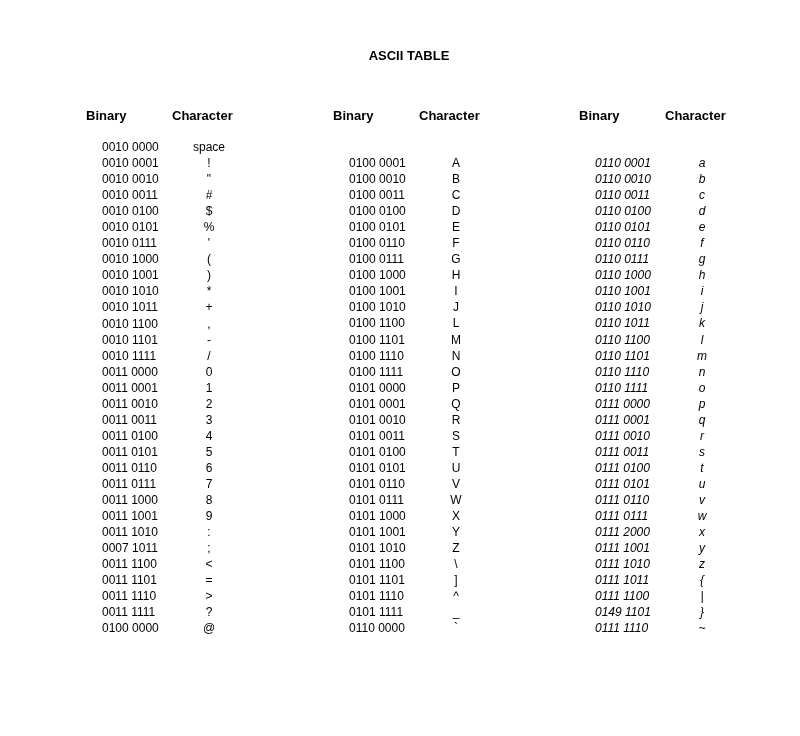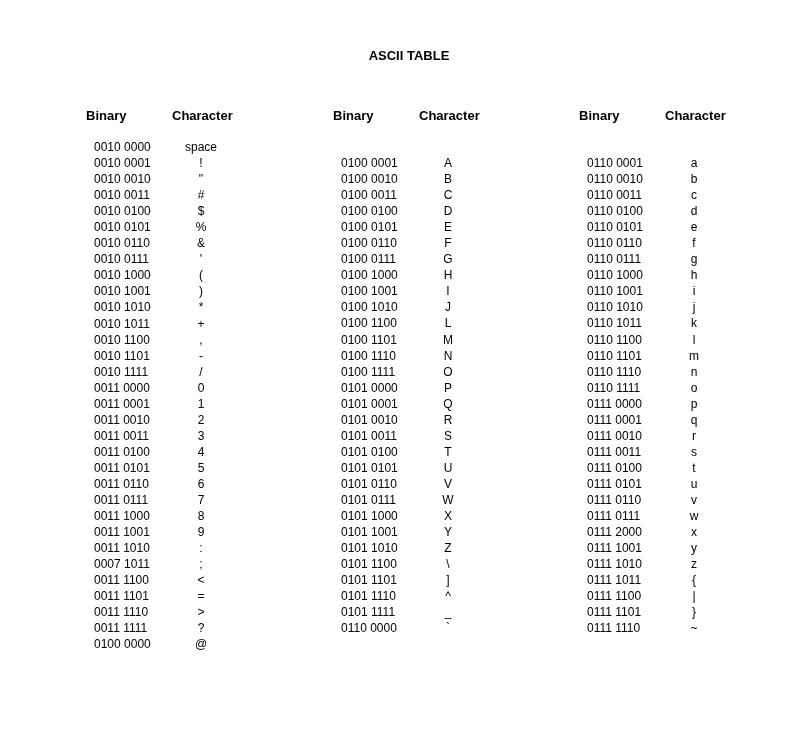--- a/index.html
+++ b/index.html
@@ -10,29 +10,29 @@
     .title {
       position: absolute; top: 48px; left: 0; width: 818px;
       text-align: center; font-weight: bold; font-size: 13px;
     }
     .col {
       position: absolute; top: 108px; width: 200px;
     }
     .hdr { height: 16px; font-weight: bold; font-size: 13px; position: relative; }
     .hdr .b { position: absolute; left: 0; }
     .hdr .c { position: absolute; left: 86px; }
-    .rows { position: absolute; top: 31px; left: 8px; width: 200px; }
+    .rows { position: absolute; top: 31px; left: 16px; width: 200px; }
     .row { position: relative; height: 16.06px; font-size: 12px; line-height: 16px; }
     .row .b { position: absolute; left: 0; white-space: nowrap; }
     .row .c { position: absolute; left: 77px; width: 60px; text-align: center; white-space: pre; }
     #col1 { left: 86px; }
     #col2 { left: 333px; }
     #col2 .rows { top: 47px; }
     #col3 { left: 579px; }
-    #col3 .rows { top: 47px; }
+    #col3 .rows { top: 47px; font-style: italic; }
   </style>
 </head>
 <body>
 
 <div class="title">ASCII TABLE</div>
 
 <div class="col" id="col1">
   <div class="hdr">
     <span class="b">Binary</span>
     <span class="c">Character</span>
@@ -56,24 +56,20 @@
       </div>
       <div class="row">
         <span class="b">0010 0100</span>
         <span class="c">$</span>
       </div>
       <div class="row">
         <span class="b">0010 0101</span>
         <span class="c">%</span>
       </div>
       <div class="row">
-        <span class="b">0010 0110</span>
-        <span class="c">&amp;</span>
-      </div>
-      <div class="row">
         <span class="b">0010 0111</span>
         <span class="c">'</span>
       </div>
       <div class="row">
         <span class="b">0010 1000</span>
         <span class="c">(</span>
       </div>
       <div class="row">
         <span class="b">0010 1001</span>
         <span class="c">)</span>
@@ -410,21 +406,21 @@
       </div>
       <div class="row">
         <span class="b">0111 1011</span>
         <span class="c">{</span>
       </div>
       <div class="row">
         <span class="b">0111 1100</span>
         <span class="c">|</span>
       </div>
       <div class="row">
-        <span class="b">0111 1101</span>
+        <span class="b">0149 1101</span>
         <span class="c">}</span>
       </div>
       <div class="row">
         <span class="b">0111 1110</span>
         <span class="c">~</span>
       </div>
     </div>
 </div>
 
 </body></html>

